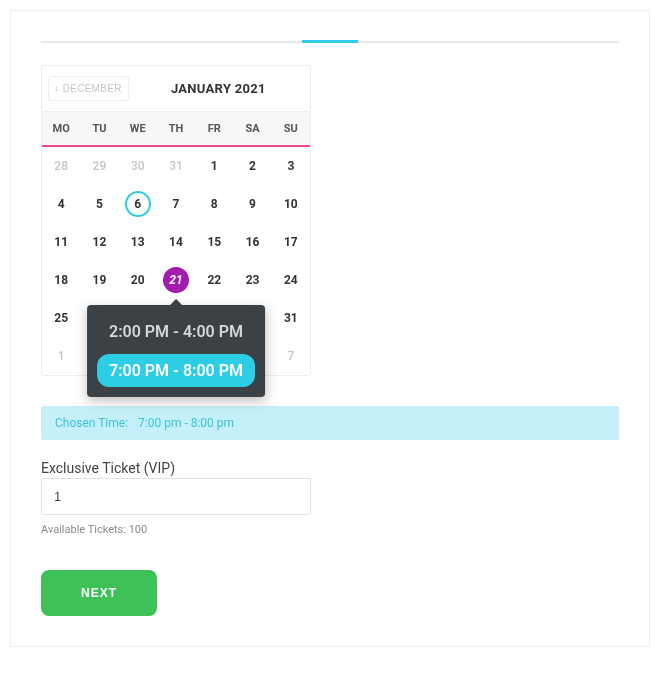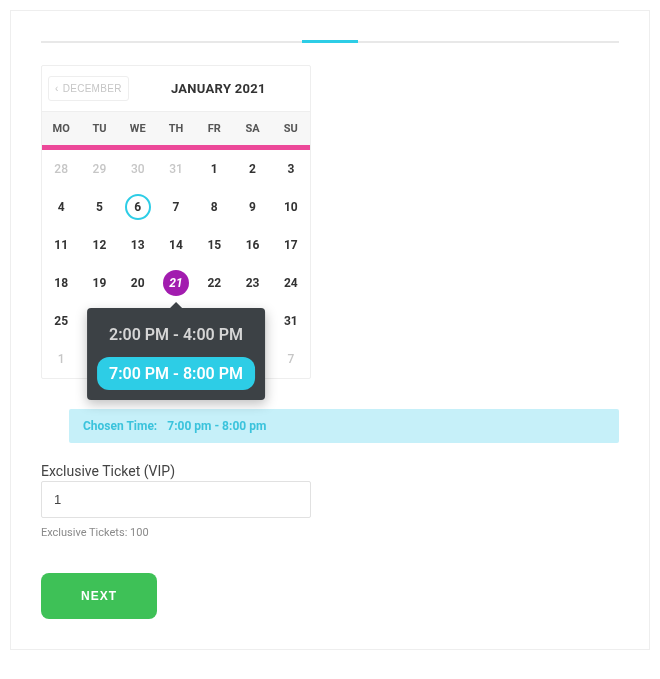--- a/index.html
+++ b/index.html
@@ -83,21 +83,21 @@
       display: grid;
       grid-template-columns: repeat(7, 1fr);
       text-align: center;
     }
     .cal-head {
       background: #f7f7f7;
       font-weight: 700;
       font-size: 11px;
       color: #555;
       padding: 10px 0;
-      border-bottom: 5px solid #ec4899;
+      border-bottom: 2px solid #ec4899;
     }
     .cal-cell {
       height: 38px;
       display: flex;
       align-items: center;
       justify-content: center;
       font-size: 12px;
       font-weight: 700;
       color: #333;
       cursor: pointer;
@@ -161,26 +161,25 @@
     .slot.selected {
       background: #2dcde6;
       color: #fff;
     }
     
     .chosen-banner {
       margin-top: 30px;
       background: #c6f0f9;
       color: #3bc3dc;
       font-size: 12px;
-      font-weight: 700;
+      font-weight: 400;
       padding: 10px 14px;
       border-radius: 2px;
       display: flex;
       gap: 10px;
-      margin-left: 28px;
     }
     .chosen-banner .lbl { }
     
     .ticket-label {
       margin-top: 20px;
       font-size: 14px;
       color: #444;
       margin-bottom: 2px;
     }
     .ticket-input {
@@ -366,19 +365,19 @@
   </div>
 
   <div class="chosen-banner">
     <span class="lbl">Chosen Time:</span>
     <span>7:00 pm - 8:00 pm</span>
   </div>
 
   <div class="ticket-label">Exclusive Ticket (VIP)</div>
   <input class="ticket-input" type="text" value="1" style="">
   <div class="avail">
-    <span>Exclusive Tickets:</span>
+    <span>Available Tickets:</span>
     <span>100</span>
   </div>
 
   <button class="next-btn">NEXT</button>
 
 </div>
 
 </body></html>

